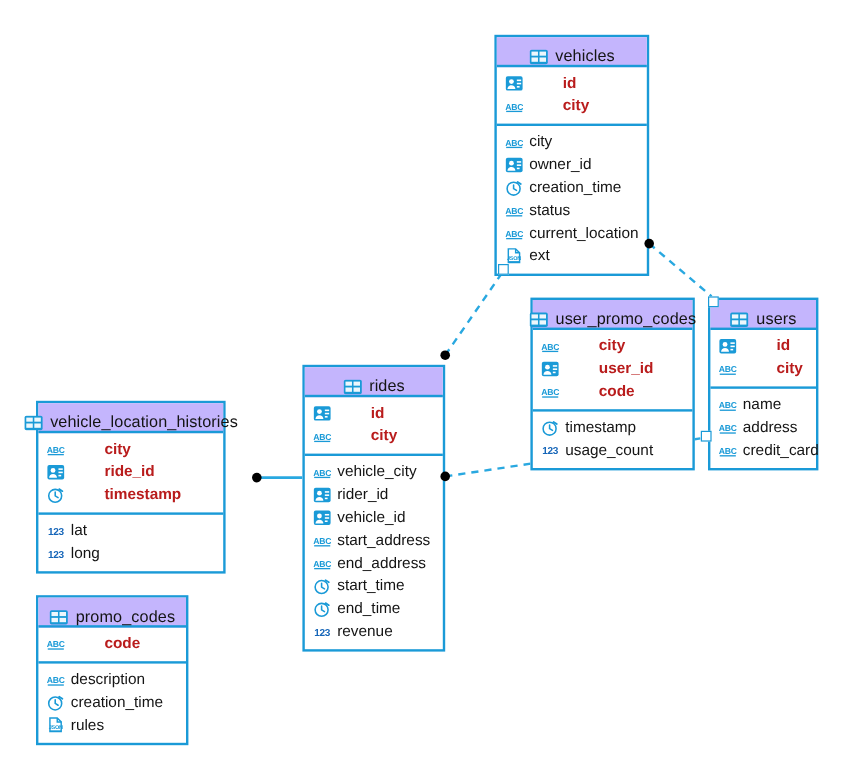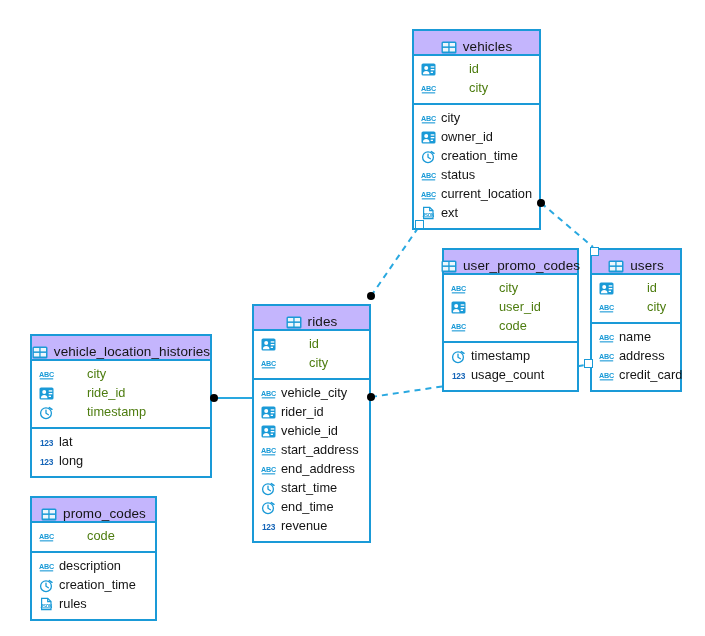--- a/index.html
+++ b/index.html
@@ -64,22 +64,22 @@
     height: 19px;
     padding: 0 6px 0 7px;
     white-space: nowrap;
   }
   .row-label {
     font-size: 12.8px;
     color: #141414;
     line-height: 1;
   }
   .row.key .row-label {
-    font-weight: normal;
-    color: #4d7c0f;
+    font-weight: bold;
+    color: #b91c1c;
     padding-left: 28px;
   }
 
   
   .ico {
     flex: 0 0 auto;
     width: 15px;
     height: 15px;
     display: block;
   }
@@ -470,21 +470,21 @@
           <div class="row">
             <span class="ico">
               <svg width="15" height="15" viewBox="0 0 15 15">
                 <text x="7.5" y="10.6" font-family="Liberation Sans, sans-serif" font-size="8.4" font-weight="bold" fill="#1565b8" text-anchor="middle" letter-spacing="-0.3">123</text>
               </svg>
             </span>
             <span class="row-label">revenue</span>
           </div>
         </div>
       </div>
-      <div class="node" style="left: 30px; top: 334px; width: 182px;">
+      <div class="node" style="left: 30px; top: 334px; width: 158px;">
         <div class="node-header">
           <span class="ico" style="width: 16px; height: 13px;">
             <svg width="16" height="13" viewBox="0 0 16 13">
               <rect x="0.5" y="0.5" width="15" height="12" rx="1.5" fill="#1a9ad7"></rect>
               <rect x="1.9" y="2" width="5.4" height="3.4" fill="#fff" opacity="0.92"></rect>
               <rect x="8.6" y="2" width="5.4" height="3.4" fill="#fff" opacity="0.92"></rect>
               <rect x="1.9" y="6.9" width="5.4" height="3.6" fill="#fff" opacity="0.92"></rect>
               <rect x="8.6" y="6.9" width="5.4" height="3.6" fill="#fff" opacity="0.92"></rect>
             </svg>
           </span>

